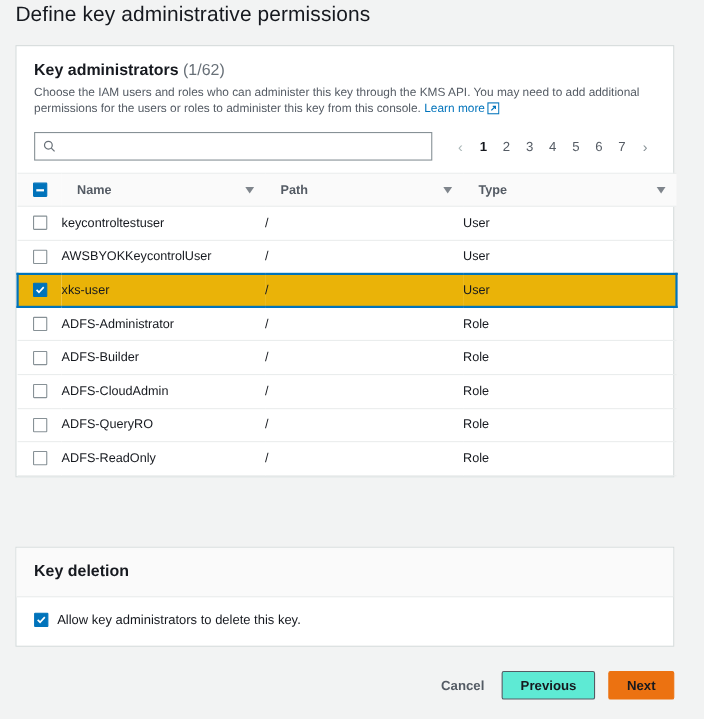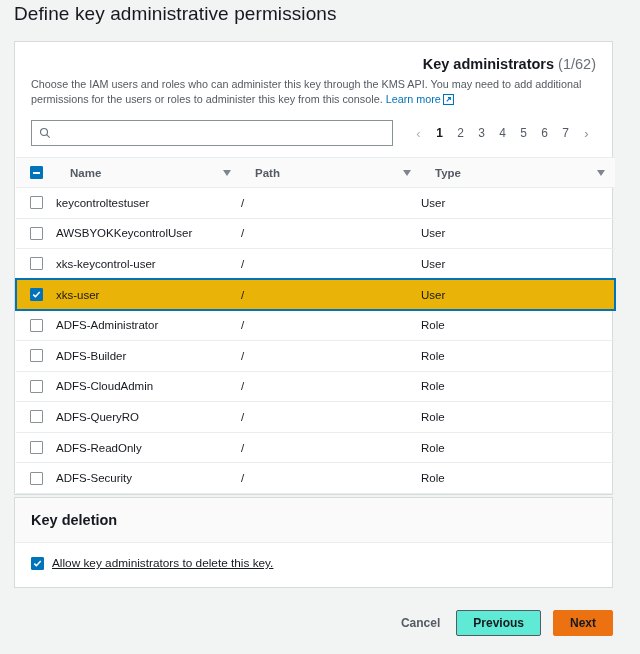--- a/index.html
+++ b/index.html
@@ -40,21 +40,20 @@
   
   .panel-head {
     padding: 12px 16px 0 16px;
   }
   .section-title {
     font-size: 14.5px;
     font-weight: bold;
     color: #16191f;
     line-height: 20px;
     margin: 0;
-    text-align: right;
   }
   .section-title .count {
     font-weight: normal;
     color: #687078;
   }
   .section-desc {
     margin-top: 3px;
     font-size: 10.8px;
     line-height: 15px;
     color: #545b64;
@@ -245,21 +244,20 @@
   .panel2-head .t {
     font-size: 14.5px;
     font-weight: bold;
     color: #16191f;
   }
   .panel2-body {
     padding: 14px 16px 17px 16px;
     display: flex;
     align-items: flex-start;
     gap: 8px;
-    text-decoration: underline;
   }
   .panel2-body .lbl {
     font-size: 11.8px;
     color: #16191f;
     line-height: 14px;
     margin-top: -1px;
   }
 
   
   .footer {
@@ -396,30 +394,20 @@
           <tr>
             <td>
               <div class="check-cell">
                 <span class="cb"></span>
               </div>
             </td>
             <td class="cell-pad">AWSBYOKKeycontrolUser</td>
             <td class="cell-pad">/</td>
             <td class="cell-pad">User</td>
           </tr>
-          <tr>
-            <td>
-              <div class="check-cell">
-                <span class="cb"></span>
-              </div>
-            </td>
-            <td class="cell-pad">xks-keycontrol-user</td>
-            <td class="cell-pad">/</td>
-            <td class="cell-pad">User</td>
-          </tr>
           <tr class="row-selected">
             <td>
               <div class="check-cell">
                 <span class="cb checked">
                   <svg class="tick" width="9" height="9" viewBox="0 0 10 10">
                     <path d="M1.4 5.1 L3.8 7.4 L8.6 2.3" fill="none" stroke="#fff" stroke-width="1.7"></path>
                   </svg>
                 </span>
               </div>
             </td>
@@ -467,30 +455,20 @@
             <td class="cell-pad">/</td>
             <td class="cell-pad">Role</td>
           </tr>
           <tr>
             <td>
               <div class="check-cell">
                 <span class="cb"></span>
               </div>
             </td>
             <td class="cell-pad">ADFS-ReadOnly</td>
-            <td class="cell-pad">/</td>
-            <td class="cell-pad">Role</td>
-          </tr>
-          <tr>
-            <td>
-              <div class="check-cell">
-                <span class="cb"></span>
-              </div>
-            </td>
-            <td class="cell-pad">ADFS-Security</td>
             <td class="cell-pad">/</td>
             <td class="cell-pad">Role</td>
           </tr>
         </tbody>
     </table>
   </div>
 
   <div class="panel2">
     <div class="panel2-head">
       <span class="t">Key deletion</span>

